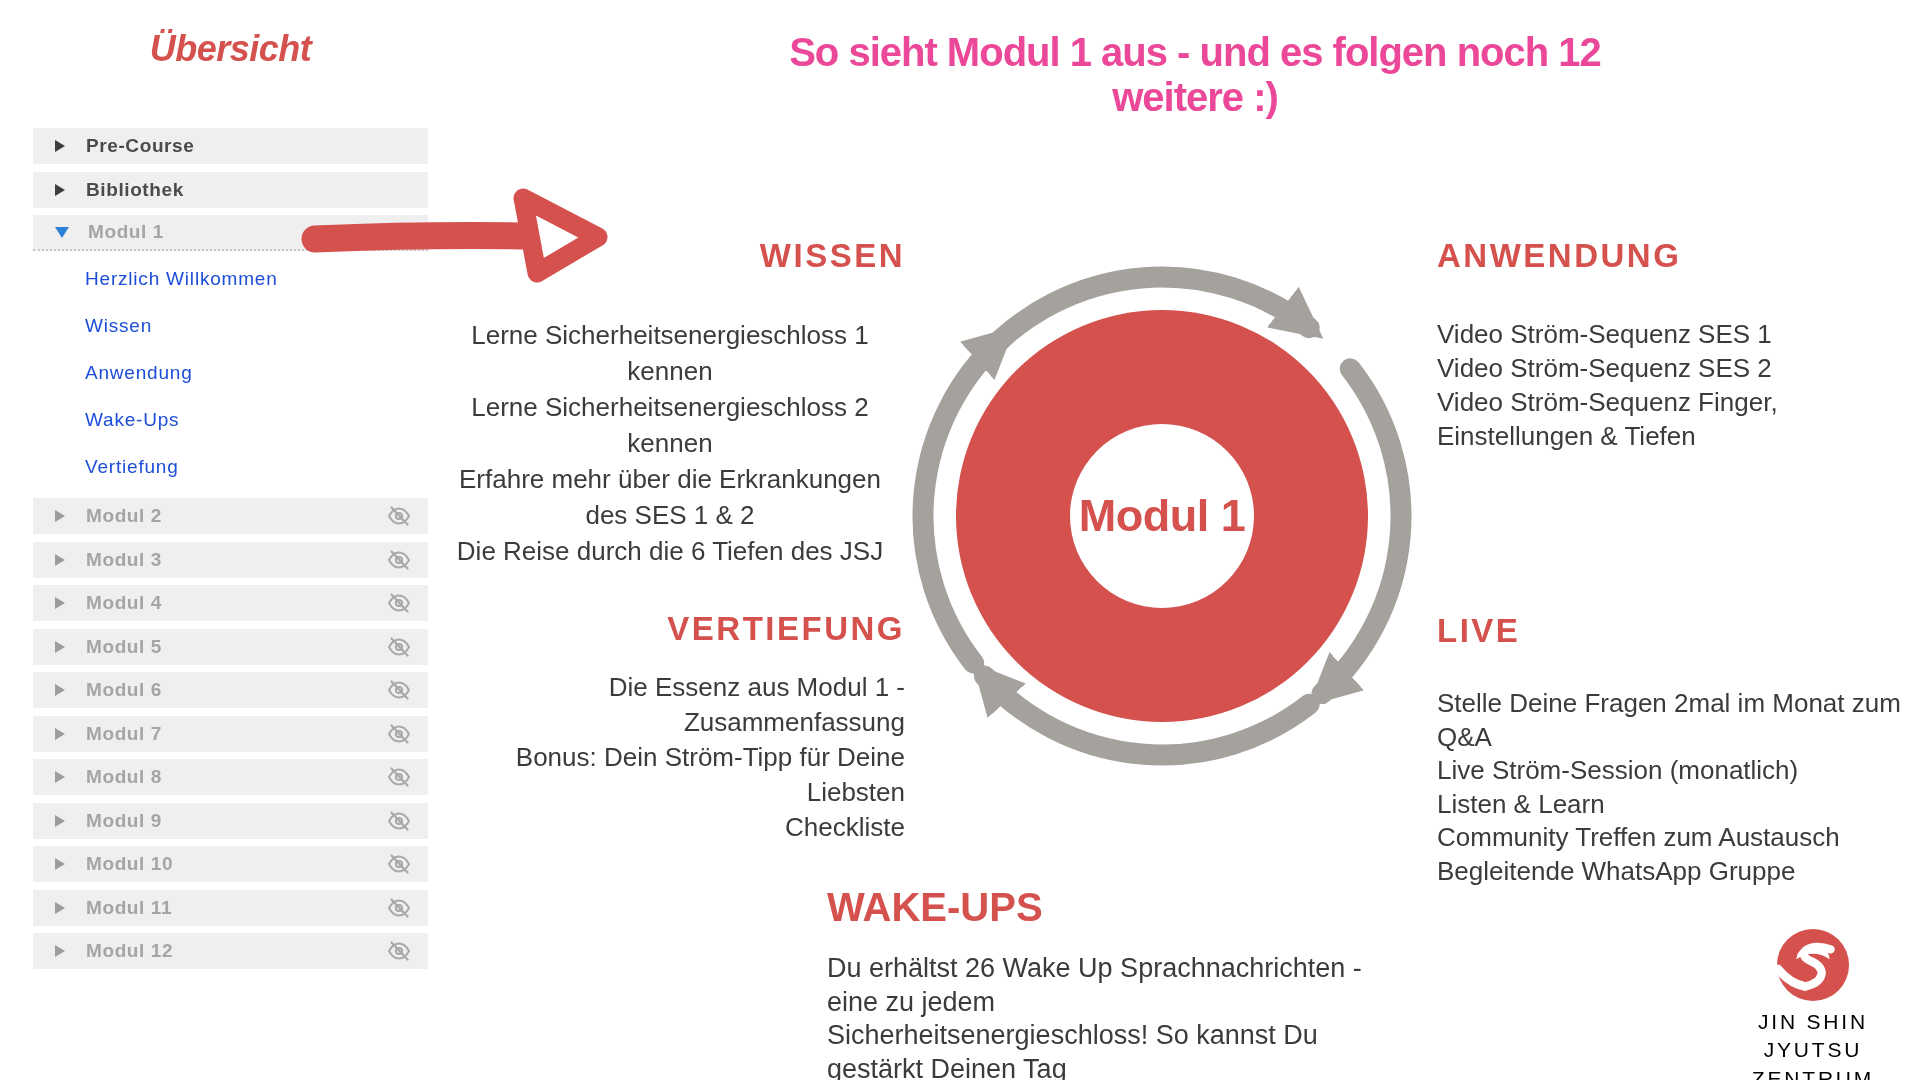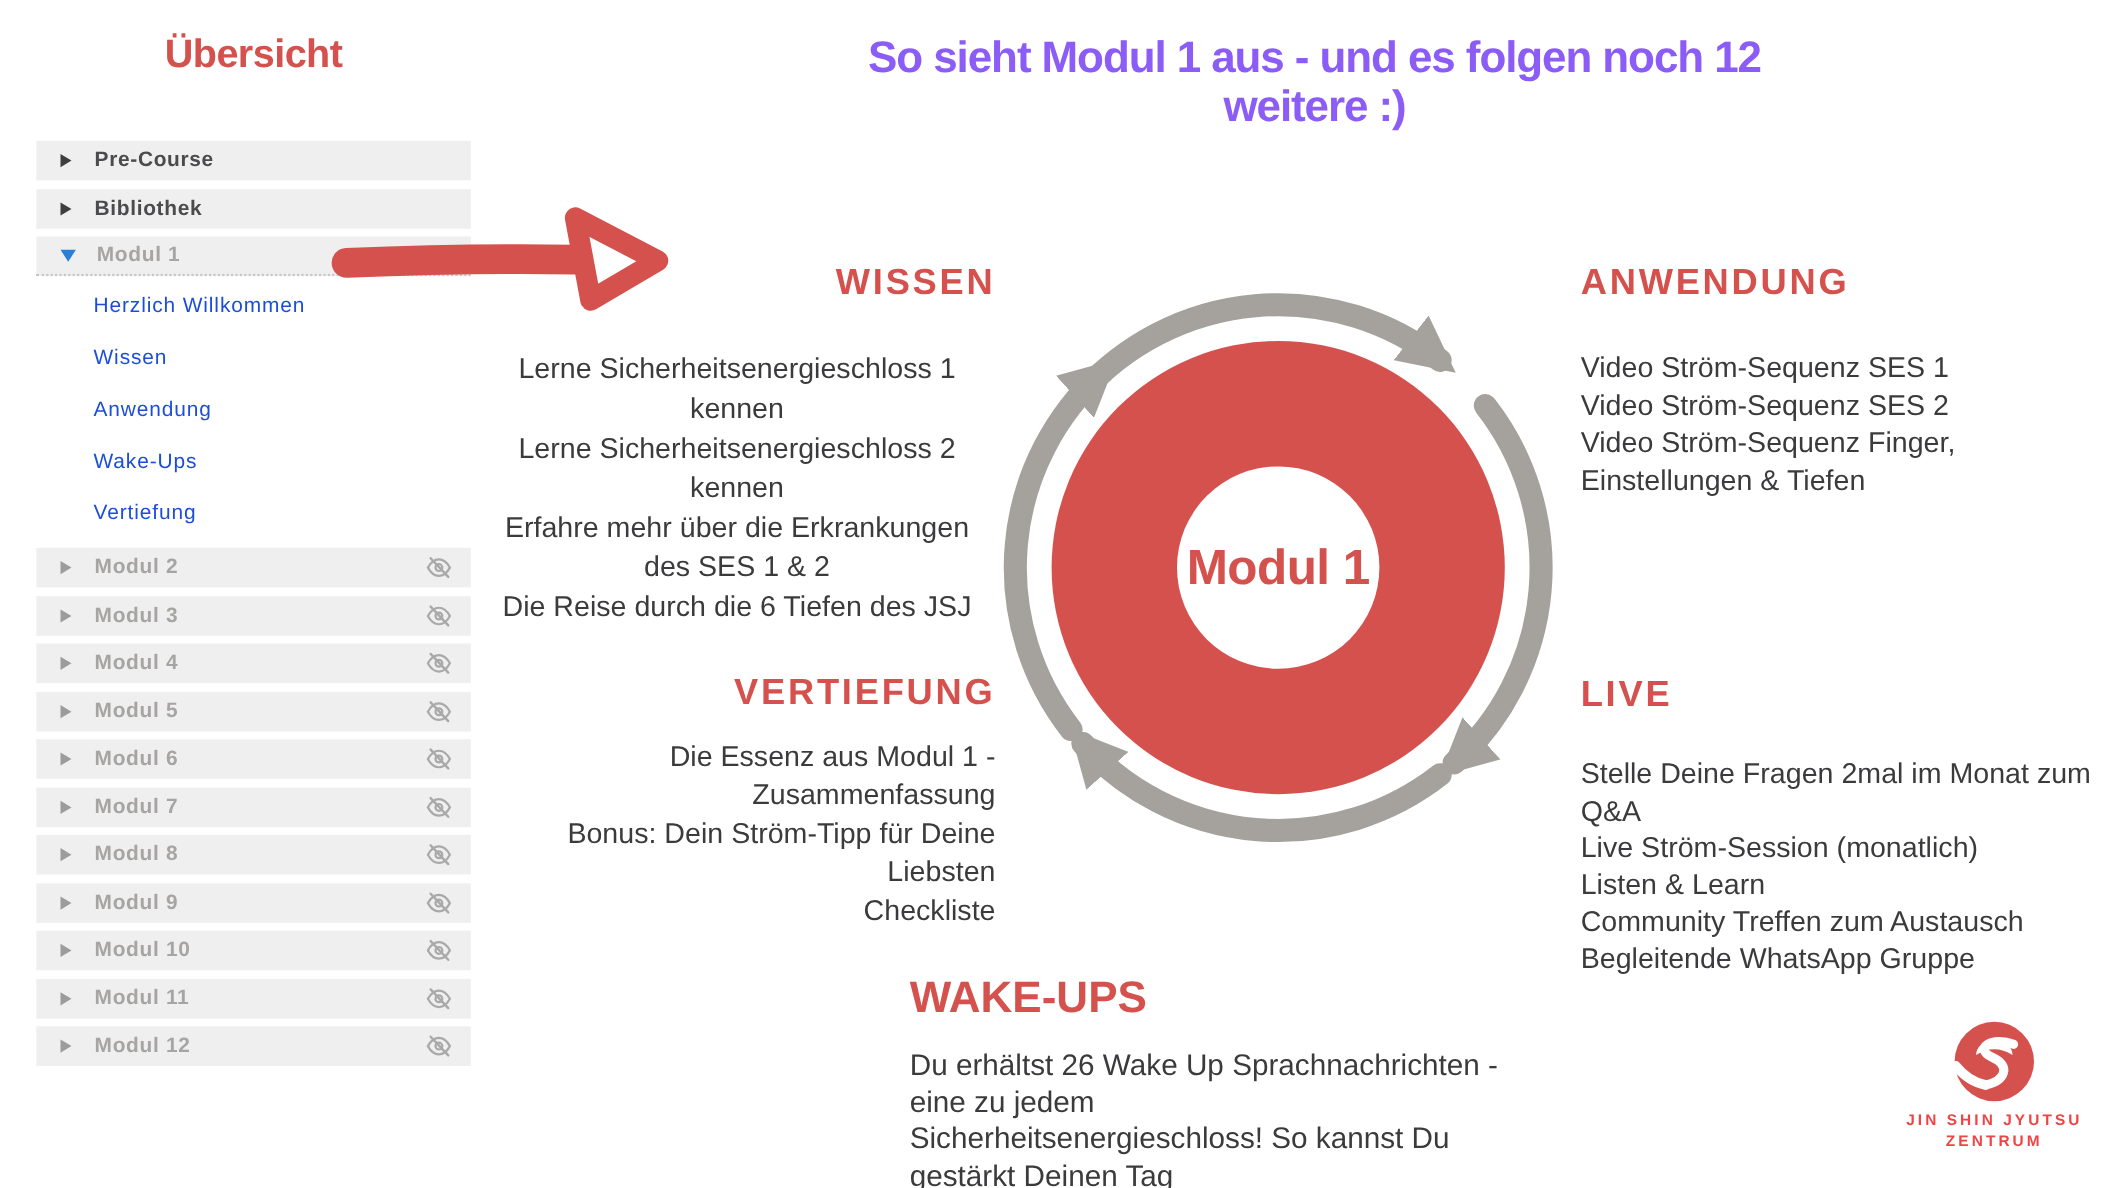--- a/index.html
+++ b/index.html
@@ -3,21 +3,21 @@
 <meta charset="utf-8">
 <style>
   html,body{margin:0;padding:0;}
   body{
     width:1920px;height:1080px;position:relative;overflow:hidden;
     background:#ffffff;font-family:"Liberation Sans",sans-serif;
   }
   
   .sidebar-title{
     position:absolute;left:33px;top:28px;width:395px;text-align:center;
-    color:#d5514d;font-size:36px;font-weight:700;letter-spacing:-0.5px;
+    color:#d5514d;font-size:36px;font-weight:700;letter-spacing:-0.5px;font-style:italic;
   }
   .sidebar-list{position:absolute;left:33px;top:128px;width:395px;}
   .srow{
     height:36px;margin-bottom:7.5px;background:#efefef;
     display:flex;align-items:center;padding-left:22px;box-sizing:border-box;
     cursor:pointer;
   }
   .srow.expanded{margin-bottom:0;border-bottom:2px dotted #c9c7c5;}
   .sublist{padding:4px 0 6px 0;margin-bottom:2px;}
   .subrow{
@@ -35,21 +35,21 @@
     border-left:7.5px solid transparent;border-right:7.5px solid transparent;
     margin-right:19px;flex:0 0 auto;
   }
   .row-label{font-size:19px;letter-spacing:0.6px;}
   .row-label.dark{color:#4b4b4d;font-weight:700;}
   .row-label.muted{color:#a7a5a3;font-weight:600;}
   .eye{margin-left:auto;margin-right:16px;flex:0 0 auto;display:block;}
   
   .main-title{
     position:absolute;left:735px;top:30px;width:920px;text-align:center;
-    color:#8b5cf6;font-size:40px;font-weight:700;letter-spacing:-1px;
+    color:#ec4899;font-size:40px;font-weight:700;letter-spacing:-1px;
   }
   .arrow-svg{position:absolute;left:298px;top:186px;}
   .section{position:absolute;}
   .section-heading{
     color:#d5514d;font-size:33px;font-weight:700;letter-spacing:2.5px;line-height:38px;
   }
   .section-heading.condensed{letter-spacing:0;font-size:40px;line-height:46px;}
   .section-lines{color:#3b3b3d;font-size:26px;}
   .align-right{text-align:right;}
   .sec-wissen{right:1015px;top:237px;width:470px;}
@@ -62,21 +62,21 @@
   .sec-live .section-lines{margin-top:37px;line-height:33.5px;}
   .sec-wakeups{left:827px;top:884px;width:560px;}
   .sec-wakeups .section-lines{margin-top:22px;line-height:33.5px;font-size:27px;color:#3b3b3d;}
   .diagram-svg{position:absolute;left:862px;top:216px;}
   .diagram-label{
     position:absolute;left:1012px;top:489px;width:300px;height:54px;line-height:54px;
     text-align:center;color:#d5514d;font-size:45px;font-weight:700;letter-spacing:-0.5px;
   }
   
   .logo{position:absolute;left:1731px;top:926px;width:164px;text-align:center;}
-  .logo-text{color:#ef4444;font-size:14px;font-weight:700;letter-spacing:2.8px;line-height:1.35;}
+  .logo-text{color:#000000;font-size:21px;font-weight:400;letter-spacing:2.8px;line-height:1.35;}
 </style>
 </head>
 <body>
 
 <div class="sidebar-title">Übersicht</div>
 
 <div class="sidebar-list">
 
   <div class="srow">
     <span class="tri-right"></span>

